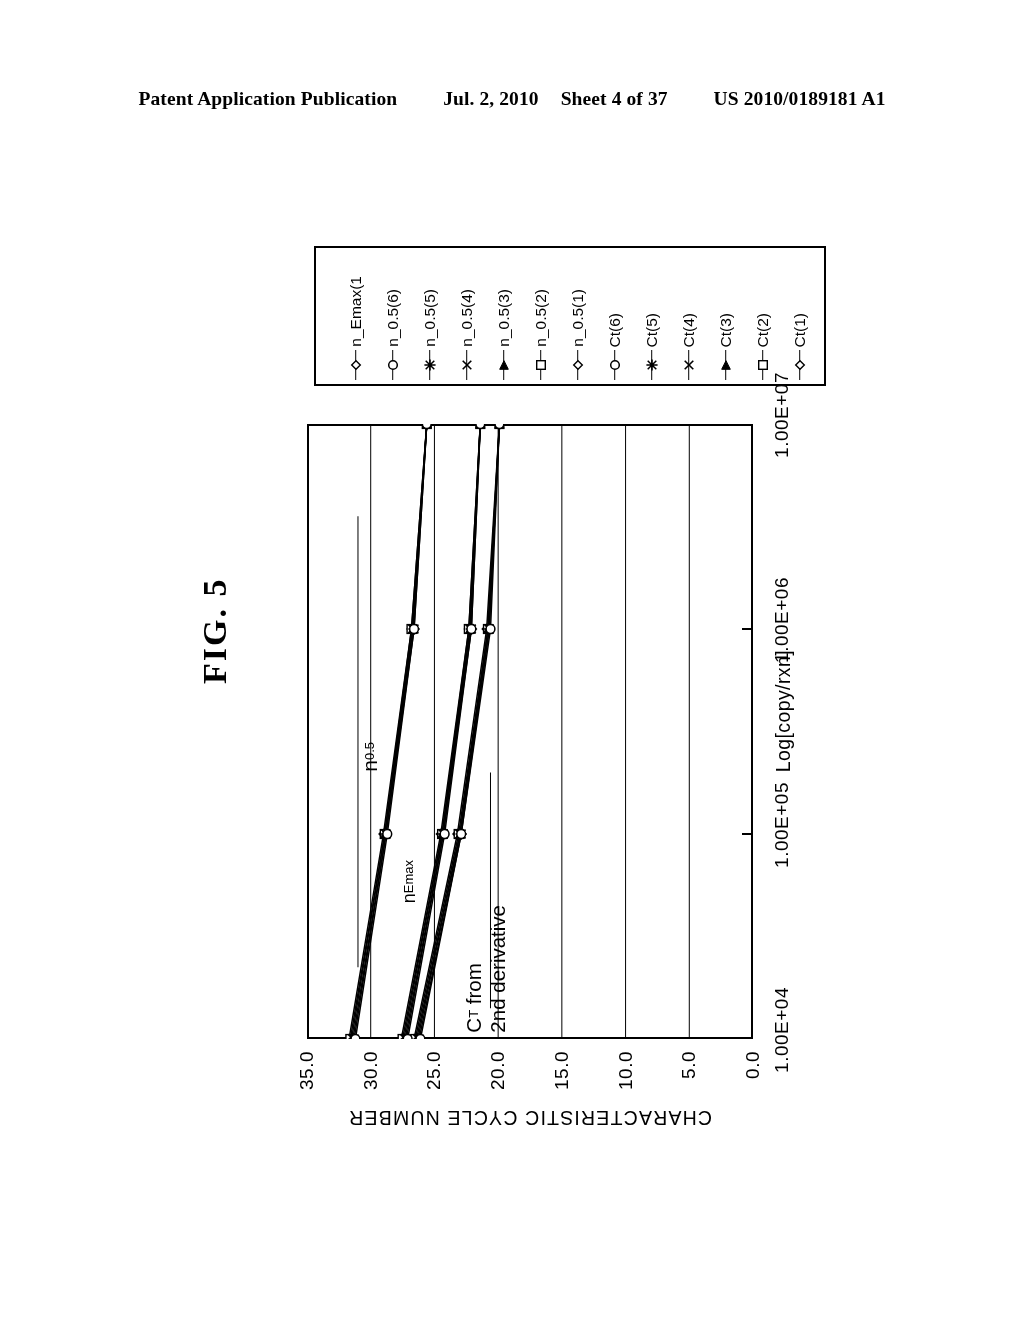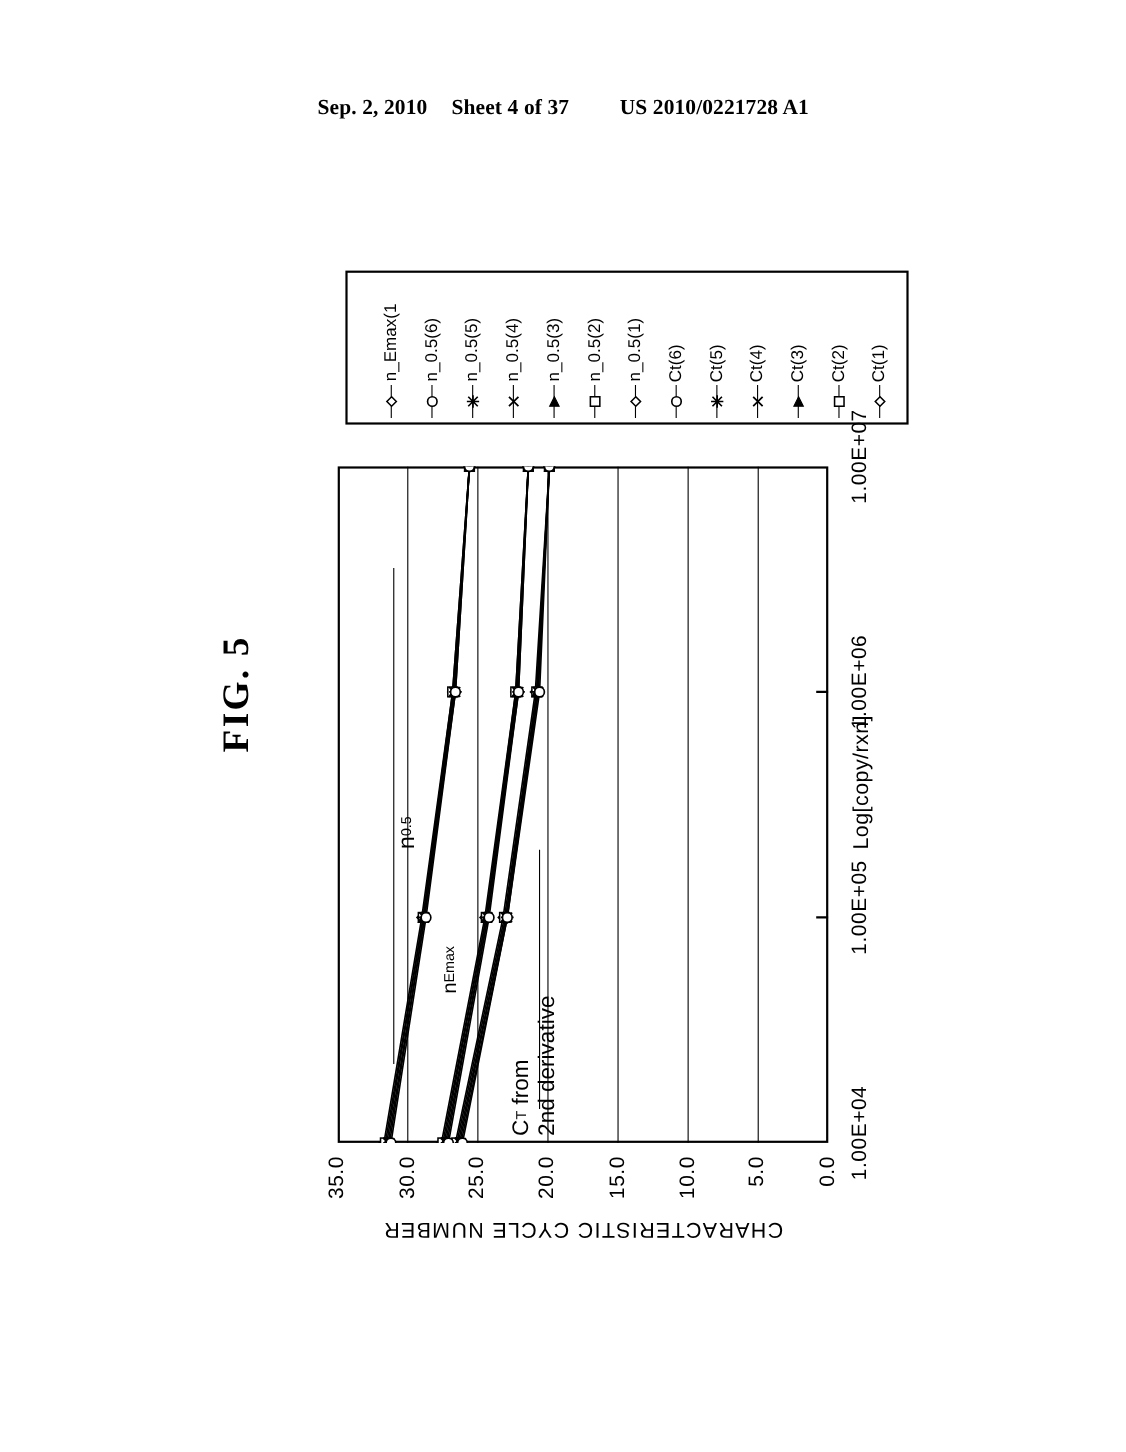--- a/index.html
+++ b/index.html
@@ -188,23 +188,24 @@
   }
   #annot-n05   { left: 358px; top: 742px; }
   #annot-nemax { left: 399px; top: 860px; font-size: 18px; }
   #annot-ct    { left: 462px; top: 905px; font-size: 20.5px; }
   #annot-ct .ln2 { display: block; }
 </style>
 </head>
 <body>
 
 <div id="page-header">
-  <span class="hdr-date">Sep. 2, 2010</span>
+  <span class="hdr-pub">Patent Application Publication</span>
+  <span class="hdr-date">Jul. 2, 2010</span>
   <span class="hdr-sheet">Sheet 4 of 37</span>
-  <span class="hdr-num">US 2010/0221728 A1</span>
+  <span class="hdr-num">US 2010/0189181 A1</span>
 </div>
 
 <div id="fig-title">FIG. 5</div>
 
 <div id="legend-box">
   <div id="legend-inner">
       <div class="legend-entry">
         <div class="legend-label">Ct(1)</div>
         <div class="legend-sample">
           <div class="lsline"></div>

